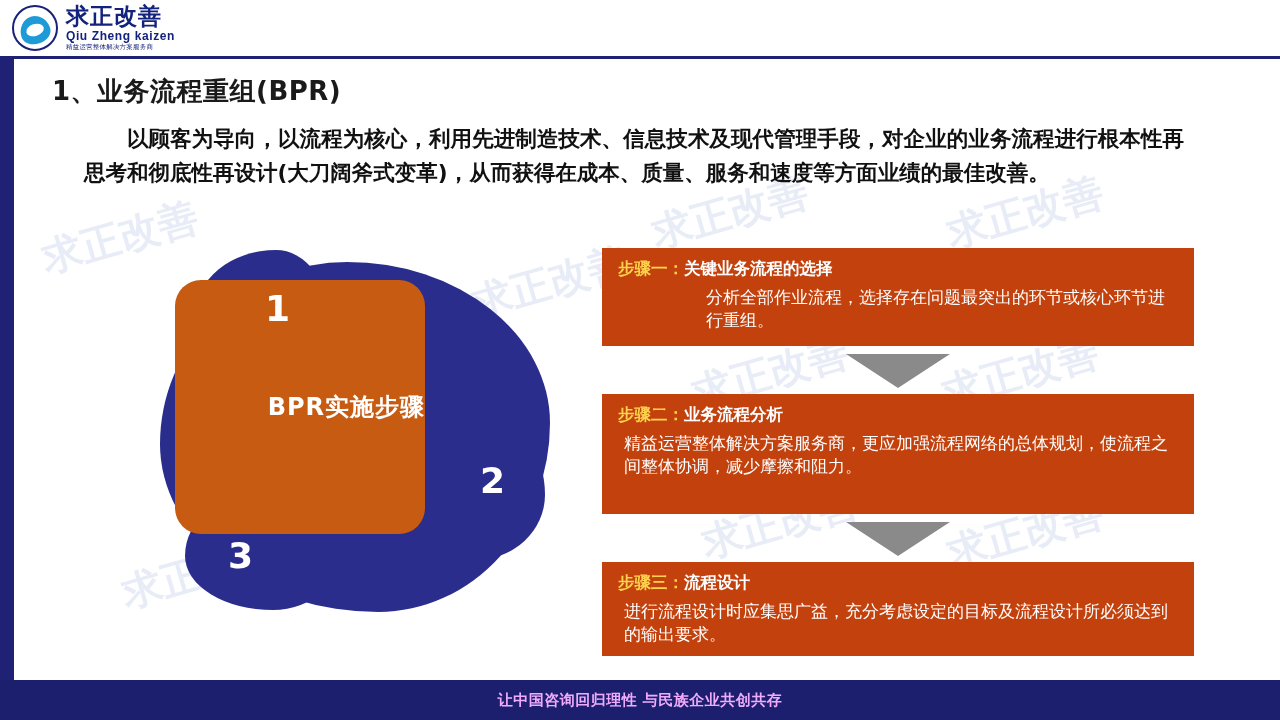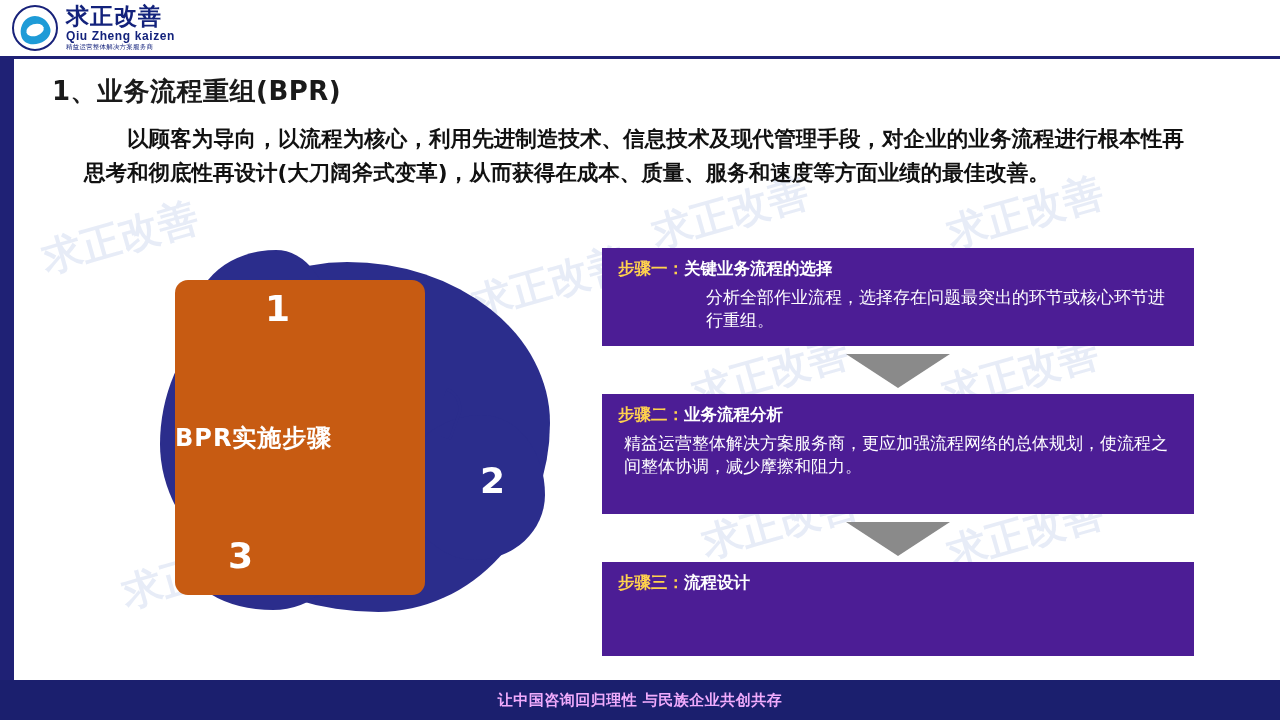--- a/index.html
+++ b/index.html
@@ -133,24 +133,24 @@
     border-bottom: 3px solid #2b2d8c;
     border-radius: 0 0 0 22px;
   }
   .stem-1 { left: 68px; top: 58px; width: 26px; height: 70px; transform: rotate(8deg); }
   .stem-2 { left: 298px; top: 150px; width: 22px; height: 48px; transform: rotate(-160deg); }
   .stem-3 { left: 182px; top: 320px; width: 24px; height: 52px; transform: rotate(-98deg); }
 
   .center-card {
     position: absolute;
     left: 35px; top: 40px;
-    width: 250px; height: 315px;
+    width: 250px; height: 254px;
     background: #c75b12;
-    border-radius: 13px;
-    display: flex; align-items: center; justify-content: flex-start;
+    border-radius: 26px;
+    display: flex; align-items: center; justify-content: flex-end;
   }
   .center-card-label {
     color: #ffffff;
     font-size: 24px;
     font-weight: bold;
     font-family: "DejaVu Sans", "Liberation Sans", sans-serif;
     letter-spacing: 1px;
   }
   .num {
     position: absolute;
@@ -163,21 +163,21 @@
   .num-2 { left: 340px; top: 220px; }
   .num-3 { left: 88px; top: 295px; }
 
   
   .steps {
     position: absolute; left: 602px; top: 248px;
     width: 592px;
   }
   .step-box {
     width: 592px;
-    background: #4c1d95;
+    background: #c2410c;
     color: #ffffff;
     padding: 10px 16px 14px 16px;
     margin-bottom: 8px;
   }
   .step-head {
     font-size: 16.5px;
     font-weight: bold;
     font-family: "DejaVu Sans", "Liberation Sans", sans-serif;
     margin-bottom: 6px;
     white-space: nowrap;
@@ -302,20 +302,21 @@
       </div>
       <div class="step-body full">精益运营整体解决方案服务商，更应加强流程网络的总体规划，使流程之间整体协调，减少摩擦和阻力。</div>
     </div>
 
     <div class="arrow"></div>
 
     <div class="step-box box3">
       <div class="step-head">
         <span class="accent">步骤三：</span><span>流程设计</span>
       </div>
+      <div class="step-body full">进行流程设计时应集思广益，充分考虑设定的目标及流程设计所必须达到的输出要求。</div>
     </div>
 
   </div>
 
   <div class="footer">
     <span class="footer-text">让中国咨询回归理性  与民族企业共创共存</span>
   </div>
 
 </div>
 

